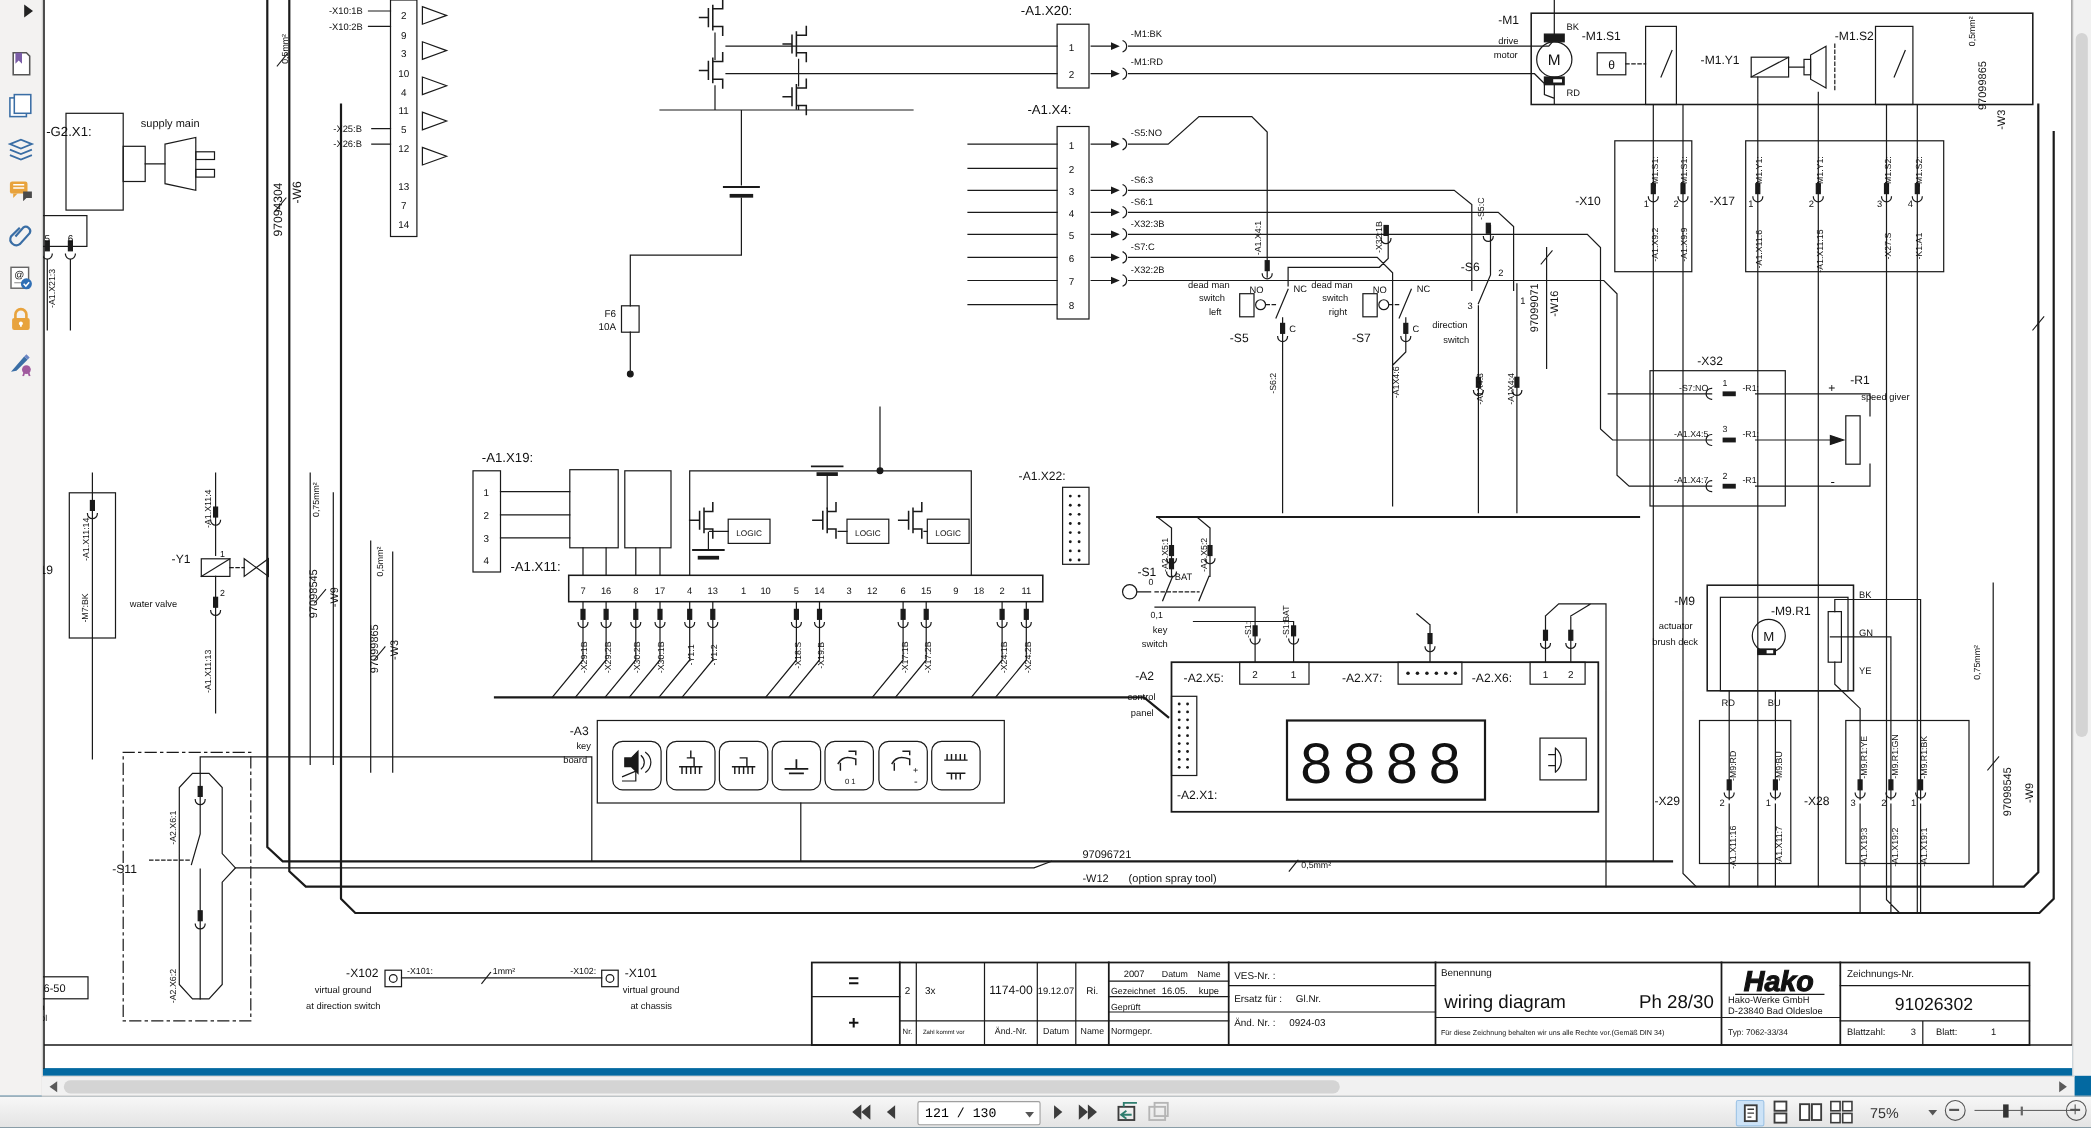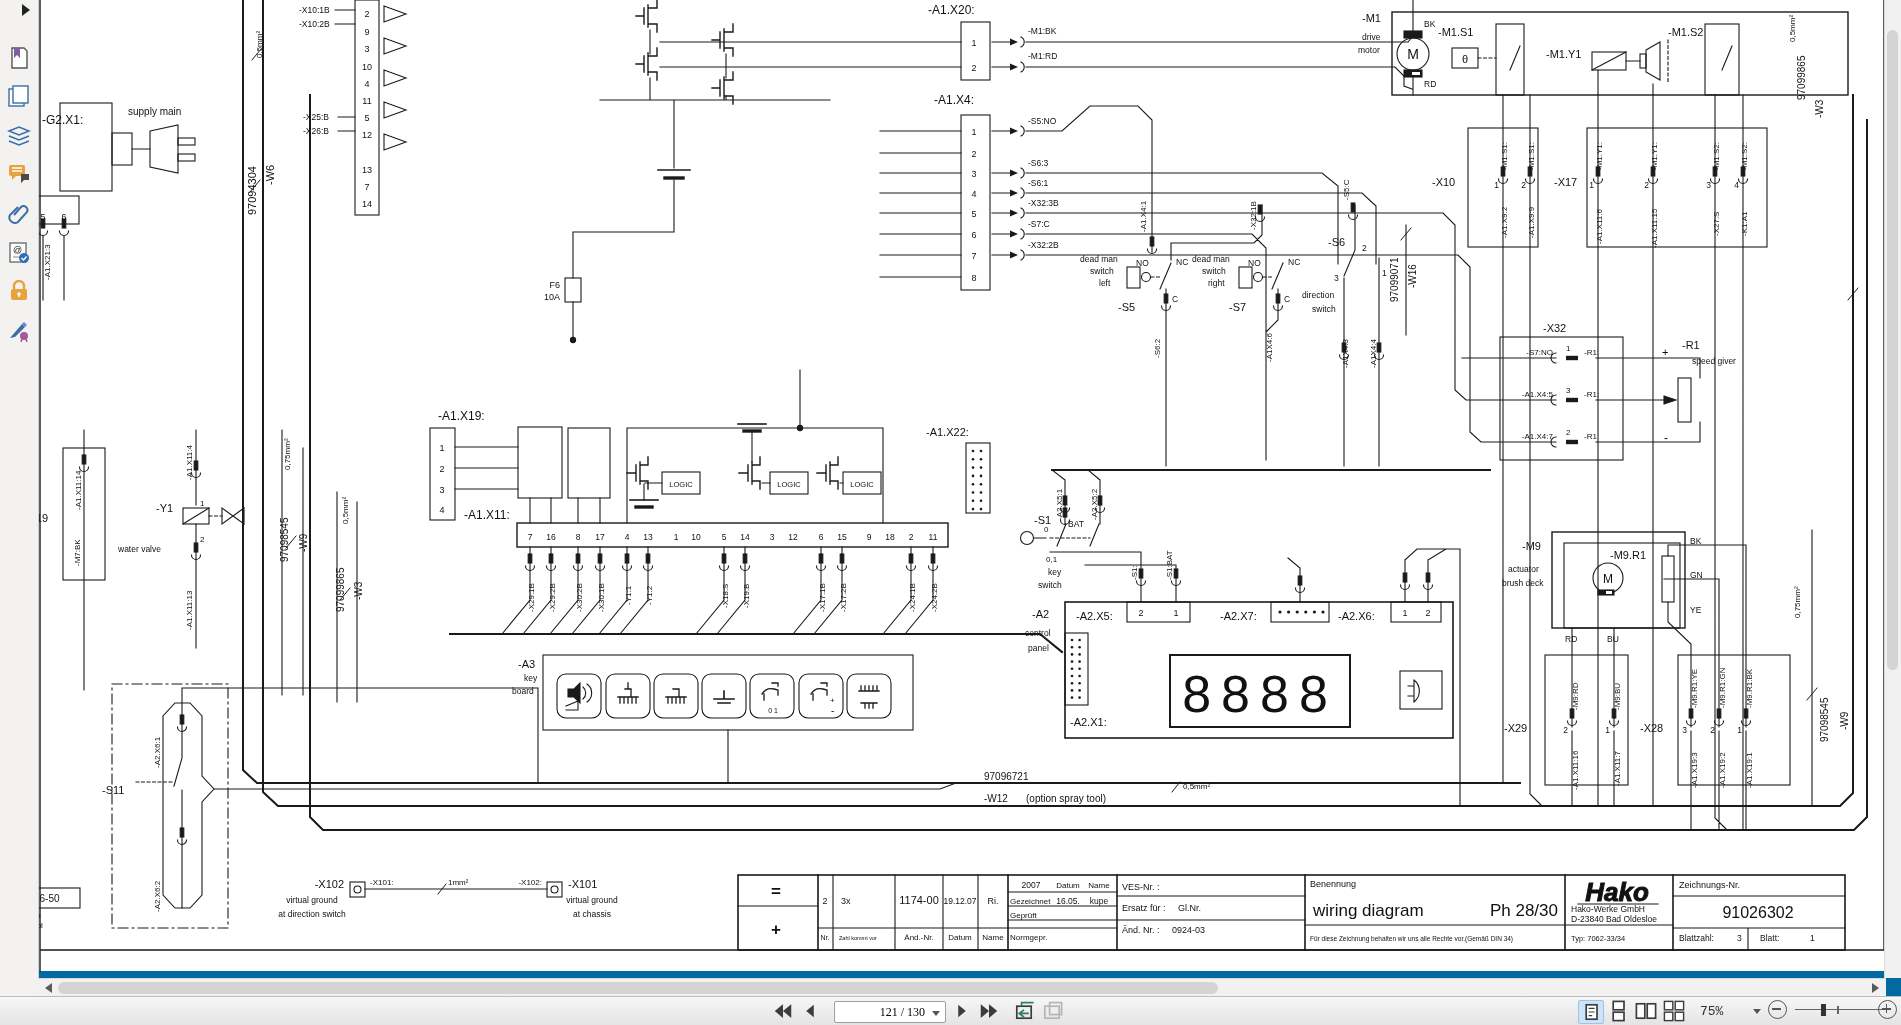--- a/index.html
+++ b/index.html
@@ -17,25 +17,25 @@
   .harrow{position:absolute;top:4px;width:0;height:0;border-top:5px solid transparent;border-bottom:5px solid transparent;}
   #harrow-l{left:7px;border-right:7px solid #5a5a5a;}
   #harrow-r{right:7px;border-left:7px solid #5a5a5a;}
   #hthumb{position:absolute;left:20px;top:3px;width:1160px;height:12px;background:#d4d4d4;border-radius:6px;}
   #vscroll{position:absolute;right:0;top:0;width:16px;height:978px;background:#f1f1f1;border-left:1px solid #d9d9d9;}
   #vthumb{position:absolute;left:2px;top:30px;width:11px;height:640px;background:#d4d4d4;border-radius:6px;}
   
   #toolbar{position:absolute;left:0;top:996px;width:1901px;height:29px;background:linear-gradient(#f7f7f7,#e3e3e3);border-top:1px solid #bdbdbd;}
   .tbtn{position:absolute;top:3px;height:22px;display:flex;align-items:center;justify-content:center;cursor:pointer;border-radius:2px;}
   #pagebox{position:absolute;left:834px;top:4px;width:110px;height:20px;background:#fff;border:1px solid #9f9f9f;border-radius:2px;}
-  #pagebox input{border:0;outline:none;width:84px;height:18px;font-size:12px;padding-left:6px;font-family:Liberation Serif, serif;background:transparent;text-align:right;}
+  #pagebox input{border:0;outline:none;width:84px;height:18px;font-size:12px;padding-left:6px;font-family:Liberation Mono, monospace;background:transparent;}
   #pagebox .caret{position:absolute;right:5px;top:9px;width:0;height:0;border-left:4px solid transparent;border-right:4px solid transparent;border-top:5px solid #555;}
   .lay{width:24px;}
   .lay.sel{background:#cde3f7;border:1px solid #9dc3e6;}
-  #zoomlbl{position:absolute;left:1700px;top:7px;font-size:13px;color:#333;font-family:Liberation Mono, monospace;}
+  #zoomlbl{position:absolute;left:1700px;top:7px;font-size:13px;color:#333;}
   #zoomcaret{position:absolute;left:1753px;top:12px;width:0;height:0;border-left:4px solid transparent;border-right:4px solid transparent;border-top:5px solid #555;}
   .zcirc{position:absolute;top:3px;width:17px;height:17px;border:1.5px solid #555;border-radius:50%;}
   .zcirc::before{content:"";position:absolute;left:3px;top:7px;width:9px;height:1.6px;background:#555;}
   #zplus::after{content:"";position:absolute;left:6.7px;top:3.4px;width:1.6px;height:9px;background:#555;}
   #zslider{position:absolute;left:1795px;top:11.5px;width:88px;height:1.5px;background:#666;}
   #zthumb{position:absolute;left:26px;top:-5px;width:5px;height:12px;background:#333;}
   #ztick{position:absolute;left:42px;top:-3px;width:1.5px;height:8px;background:#666;}
 </style>
 </head>
 <body>

